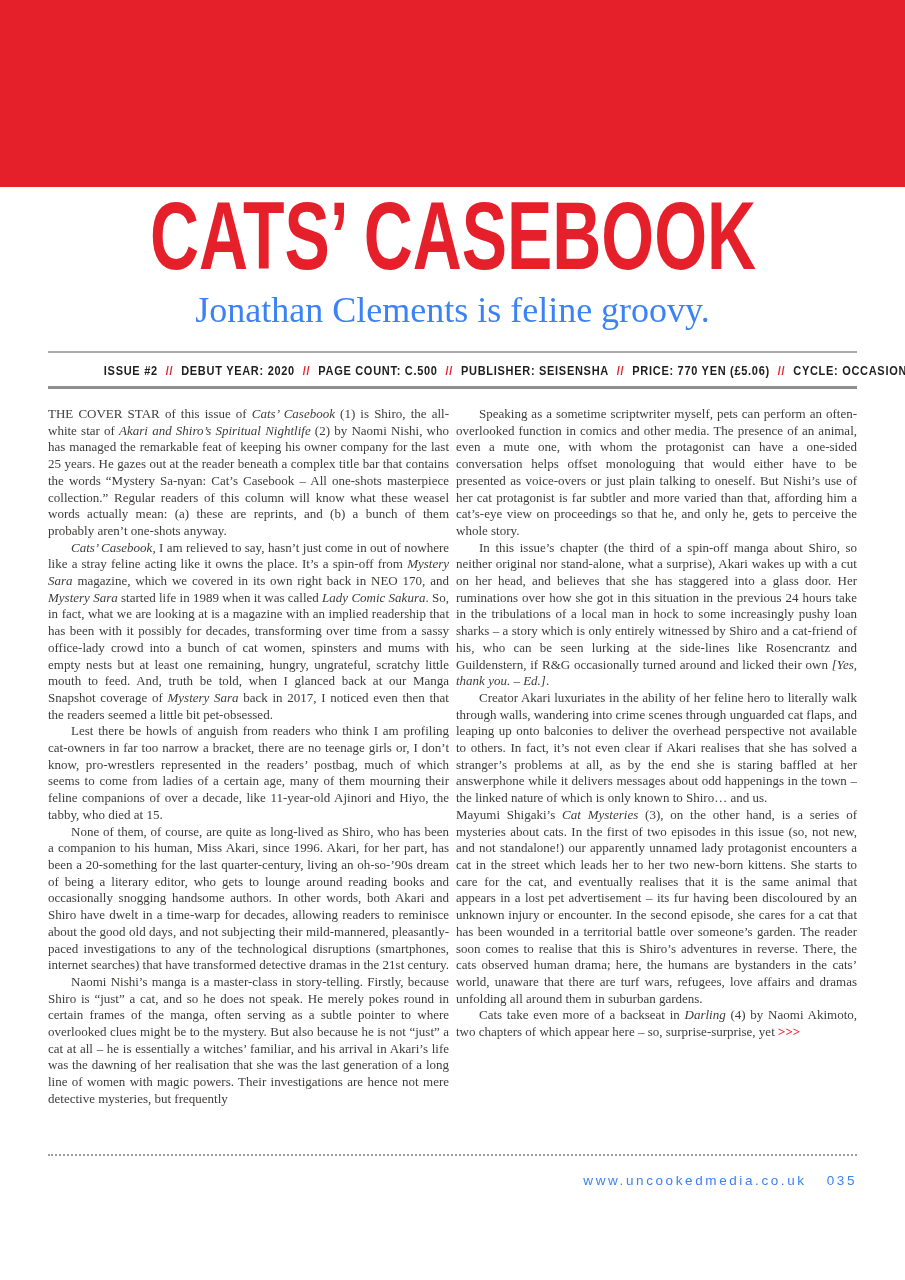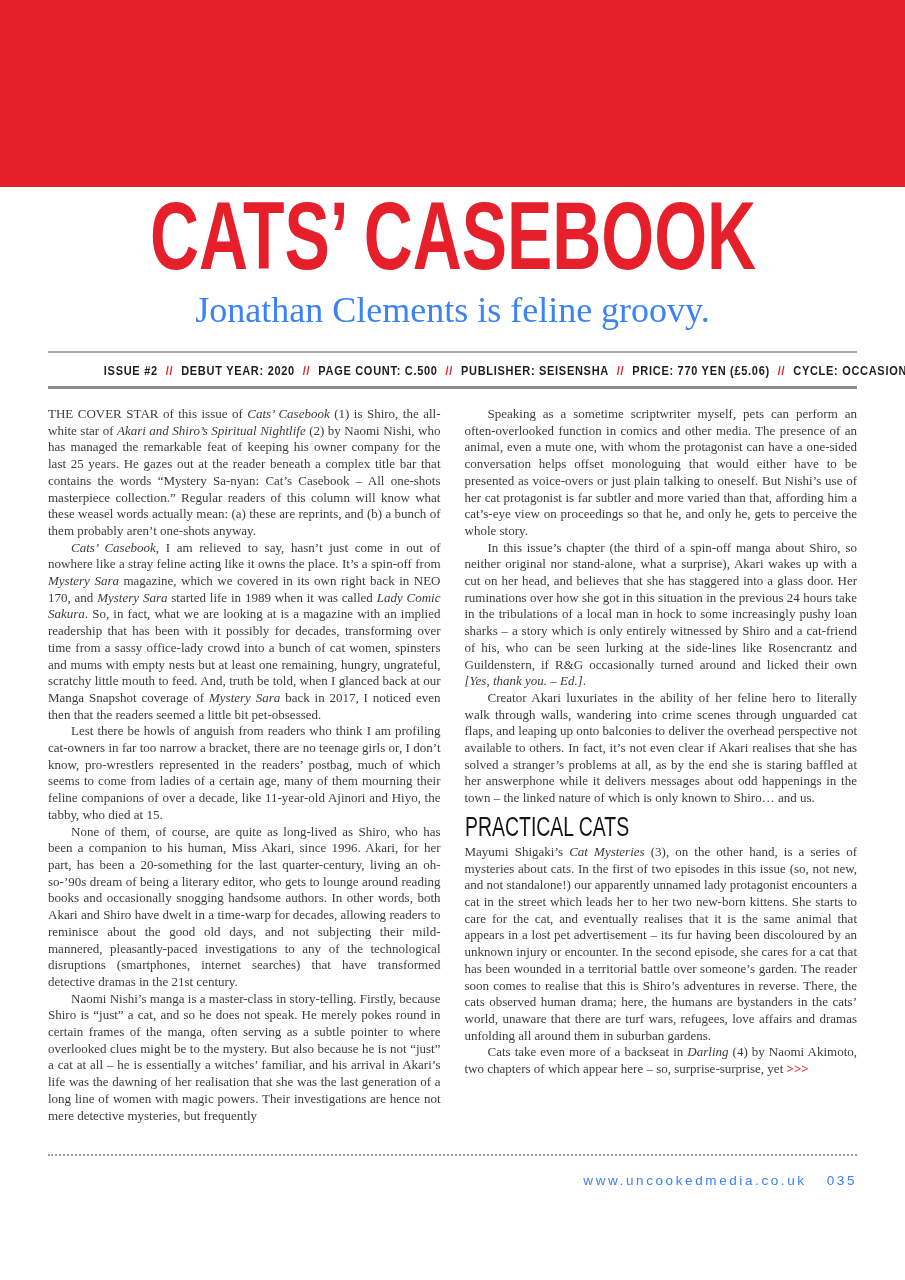--- a/index.html
+++ b/index.html
@@ -42,21 +42,21 @@
     text-align: center;
   }
   .ib-inner {
     display: inline-block; transform: scaleX(.88);
     font-family: "Liberation Sans", sans-serif;
     font-weight: 700; font-size: 12.5px;
     letter-spacing: .8px; color: #1d1d1d; white-space: nowrap;
   }
   .ib-sep { color: #e6202b; margin: 0 9px; }
 
-  .cols { display: flex; gap: 24px; margin: 17px 48px 0; min-height: 738px; }
+  .cols { display: flex; gap: 7px; margin: 17px 48px 0; min-height: 738px; }
   .col { flex: 1; text-align: justify; font-size: 13px; line-height: 16.7px; color: #3e3c3b; }
   .para { margin: 0; text-indent: 23px; }
   .para.flush { text-indent: 0; }
   .it { font-style: italic; }
   .red { color: #e6202b; }
   .b { font-weight: 700; }
 
   .subhead {
     margin: 7px 0 3px 0;
     font-family: "Liberation Sans", sans-serif;
@@ -98,23 +98,20 @@
         <p class="para"><span>None of them, of course, are quite as long-lived as Shiro, who has been a companion to his human, Miss Akari, since 1996. Akari, for her part, has been a 20-something for the last quarter-century, living an oh-so-’90s dream of being a literary editor, who gets to lounge around reading books and occasionally snogging handsome authors. In other words, both Akari and Shiro have dwelt in a time-warp for decades, allowing readers to reminisce about the good old days, and not subjecting their mild-mannered, pleasantly-paced investigations to any of the technological disruptions (smartphones, internet searches) that have transformed detective dramas in the 21st century.</span></p>
         <p class="para"><span>Naomi Nishi’s manga is a master-class in story-telling. Firstly, because Shiro is “just” a cat, and so he does not speak. He merely pokes round in certain frames of the manga, often serving as a subtle pointer to where overlooked clues might be to the mystery. But also because he is not “just” a cat at all – he is essentially a witches’ familiar, and his arrival in Akari’s life was the dawning of her realisation that she was the last generation of a long line of women with magic powers. Their investigations are hence not mere detective mysteries, but frequently</span></p>
       </div>
   </div>
   <div class="col">
     <div>
         <p class="para"><span>Speaking as a sometime scriptwriter myself, pets can perform an often-overlooked function in comics and other media. The presence of an animal, even a mute one, with whom the protagonist can have a one-sided conversation helps offset monologuing that would either have to be presented as voice-overs or just plain talking to oneself. But Nishi’s use of her cat protagonist is far subtler and more varied than that, affording him a cat’s-eye view on proceedings so that he, and only he, gets to perceive the whole story.</span></p>
         <p class="para"><span>In this issue’s chapter (the third of a spin-off manga about Shiro, so neither original nor stand-alone, what a surprise), Akari wakes up with a cut on her head, and believes that she has staggered into a glass door. Her ruminations over how she got in this situation in the previous 24 hours take in the tribulations of a local man in hock to some increasingly pushy loan sharks – a story which is only entirely witnessed by Shiro and a cat-friend of his, who can be seen lurking at the side-lines like Rosencrantz and Guildenstern, if R&amp;G occasionally turned around and licked their own </span><span class="it">[Yes, thank you. – Ed.]</span><span>.</span></p>
         <p class="para"><span>Creator Akari luxuriates in the ability of her feline hero to literally walk through walls, wandering into crime scenes through unguarded cat flaps, and leaping up onto balconies to deliver the overhead perspective not available to others. In fact, it’s not even clear if Akari realises that she has solved a stranger’s problems at all, as by the end she is staring baffled at her answerphone while it delivers messages about odd happenings in the town – the linked nature of which is only known to Shiro… and us.</span></p>
       </div>
-    <h2 class="subhead">
-      <span class="cxl">PRACTICAL CATS</span>
-    </h2>
     <div>
         <p class="para flush"><span>Mayumi Shigaki’s </span><span class="it">Cat Mysteries</span><span> (3), on the other hand, is a series of mysteries about cats. In the first of two episodes in this issue (so, not new, and not standalone!) our apparently unnamed lady protagonist encounters a cat in the street which leads her to her two new-born kittens. She starts to care for the cat, and eventually realises that it is the same animal that appears in a lost pet advertisement – its fur having been discoloured by an unknown injury or encounter. In the second episode, she cares for a cat that has been wounded in a territorial battle over someone’s garden. The reader soon comes to realise that this is Shiro’s adventures in reverse. There, the cats observed human drama; here, the humans are bystanders in the cats’ world, unaware that there are turf wars, refugees, love affairs and dramas unfolding all around them in suburban gardens.</span></p>
         <p class="para"><span>Cats take even more of a backseat in </span><span class="it">Darling</span><span> (4) by Naomi Akimoto, two chapters of which appear here – so, surprise-surprise, yet  </span><span class="red b">&gt;&gt;&gt;</span></p>
       </div>
   </div>
 </div>
 
 <div class="footer-rule"></div>
 <div class="footer">
   <span>www.uncookedmedia.co.uk</span><span class="pageno">035</span>

